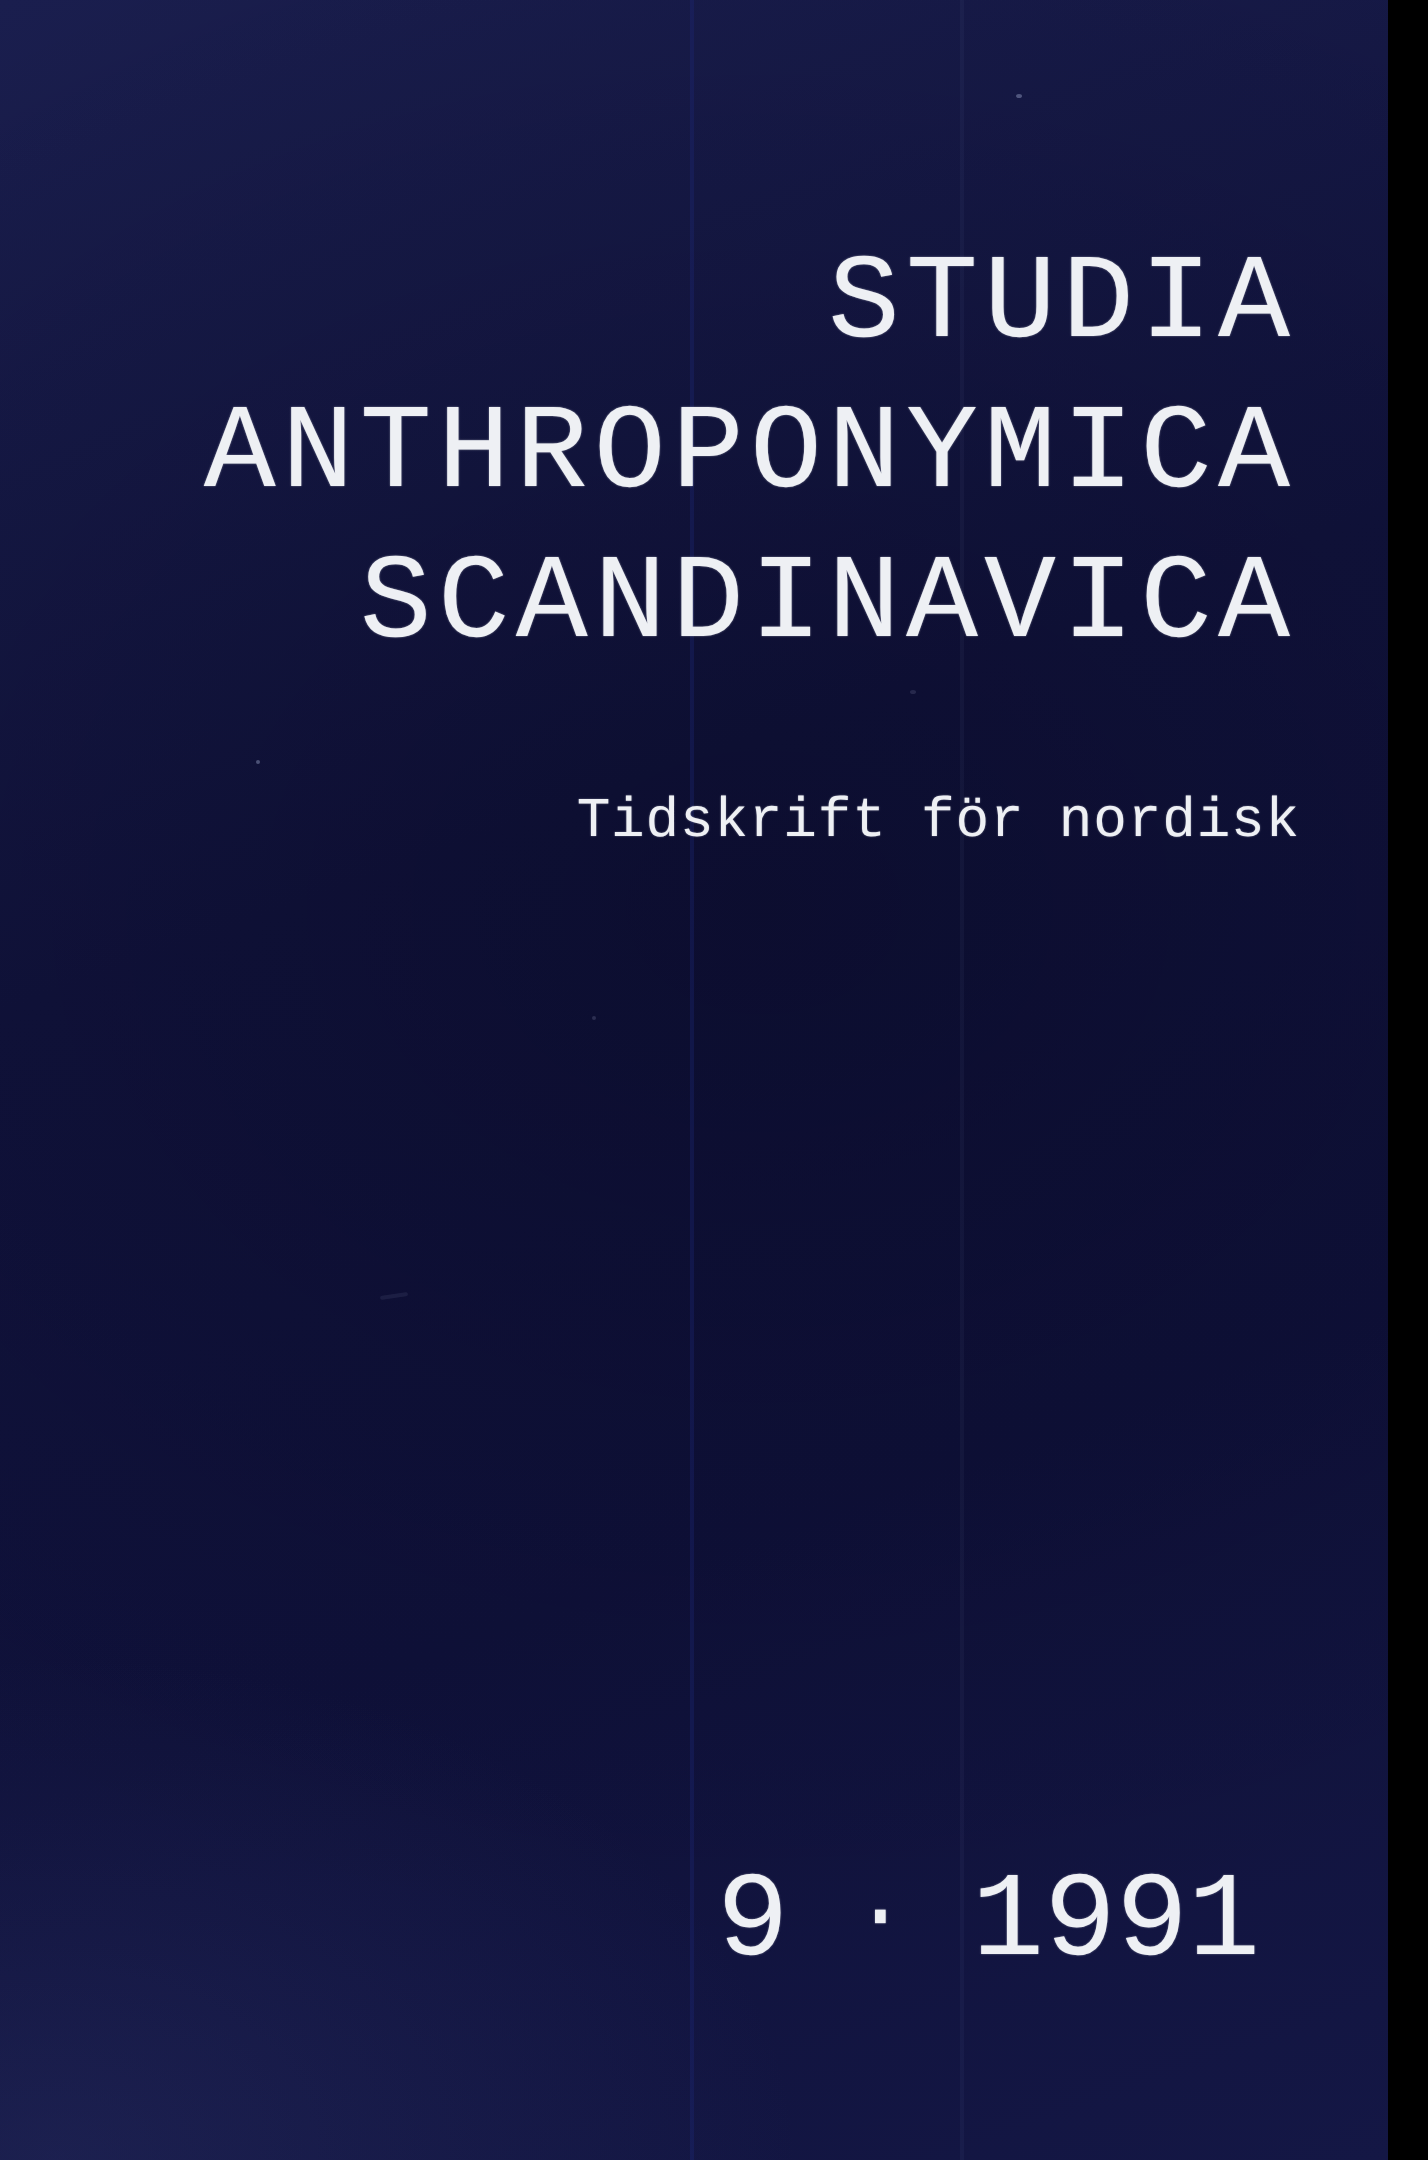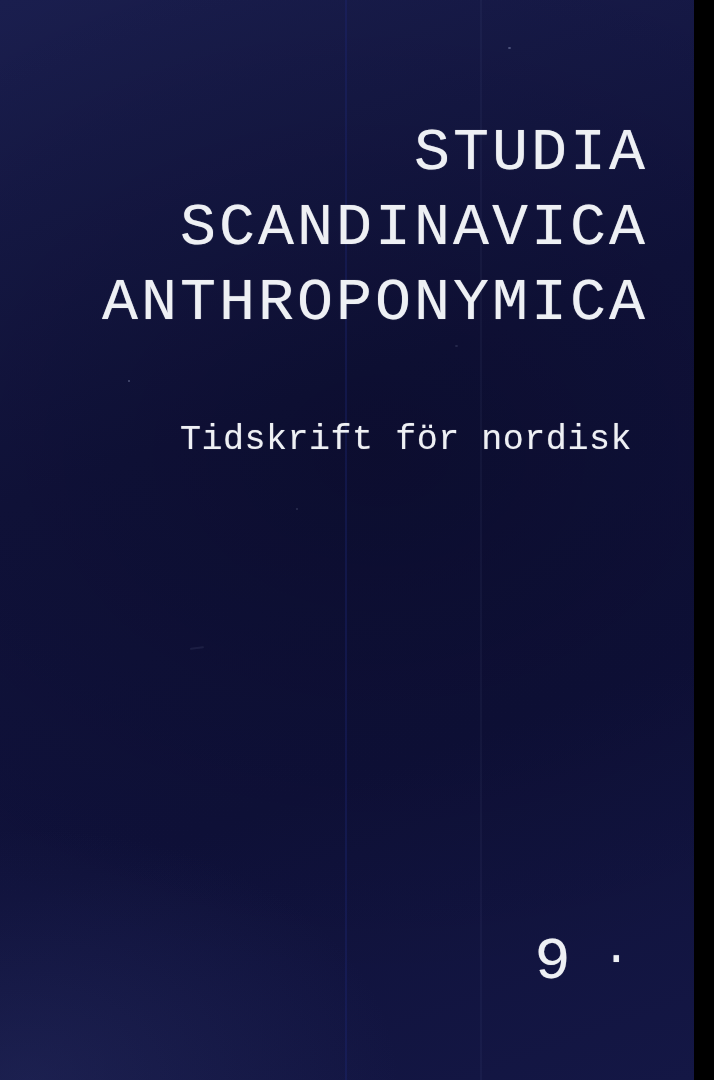--- a/index.html
+++ b/index.html
@@ -50,28 +50,27 @@
     text-align: right;
     font-size: 60px;
     line-height: 75px;
     letter-spacing: 0.05em;
     white-space: nowrap;
     text-shadow: 0 0 1px rgba(240, 242, 248, 0.55);
   }
   .subtitle-block {
     position: absolute;
     top: 392px;
-    right: 62px;
+    right: 44px;
     text-align: right;
-    font-size: 35px;
+    font-size: 28px;
     line-height: 40px;
     letter-spacing: 0.015em;
     white-space: nowrap;
     text-shadow: 0 0 1px rgba(240, 242, 248, 0.45);
-    margin-top: 28px;
   }
   .issue-line {
     position: absolute;
     top: 925px;
     right: 64px;
     display: flex;
     align-items: baseline;
     column-gap: 32px;
     font-size: 60px;
     line-height: 75px;
@@ -92,26 +91,27 @@
   <div class="streak s2"></div>
   <div class="streak s3"></div>
   <div class="speck p1"></div>
   <div class="speck p2"></div>
   <div class="speck p3"></div>
   <div class="speck p4"></div>
   <div class="speck p5"></div>
 
   <div class="title-block">
     <div>STUDIA</div>
+    <div>ANTHROPONYMICA</div>
     <div>SCANDINAVICA</div>
-    <div>ANTHROPONYMICA</div>
   </div>
 
   <div class="subtitle-block">
     <div>Tidskrift för nordisk</div>
   </div>
 
   <div class="issue-line">
     <span>9</span>
     <span class="sep">·</span>
+    <span>1991</span>
   </div>
 
 </div>
 
 </body></html>

